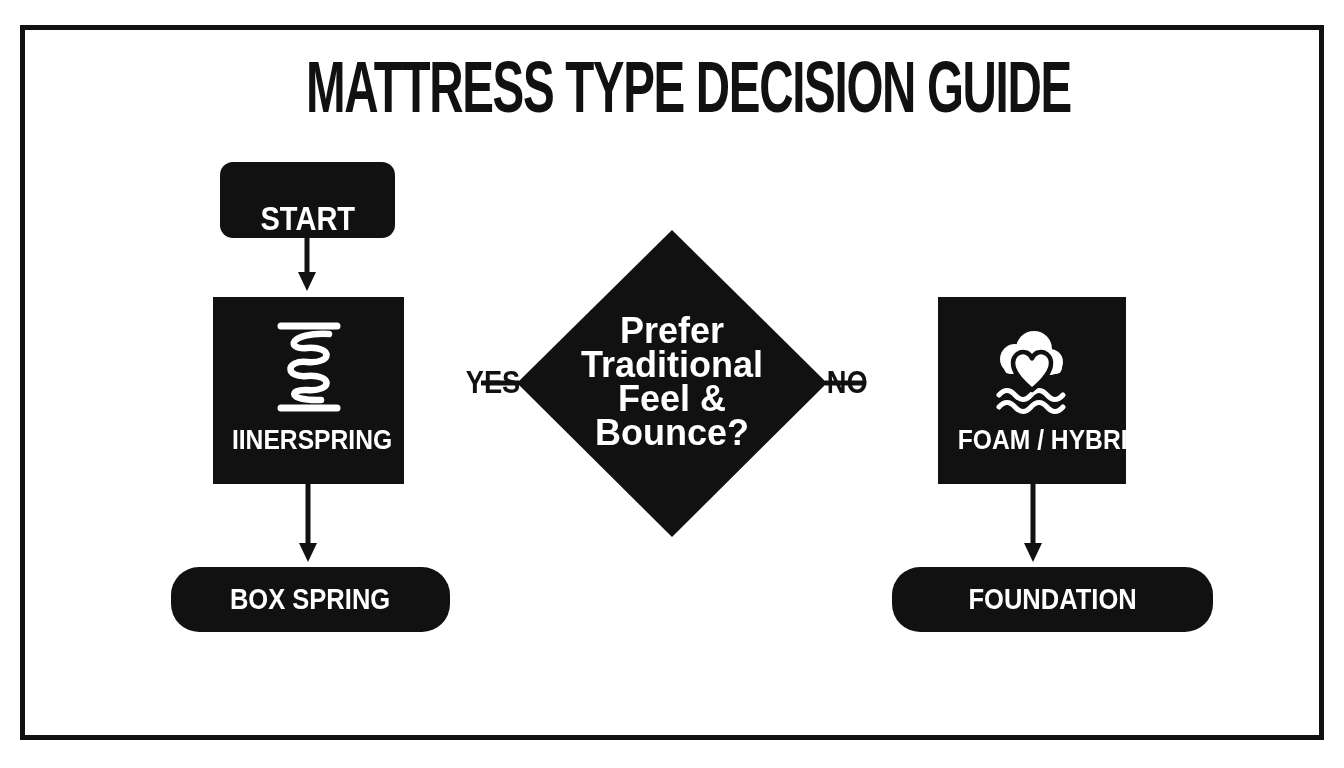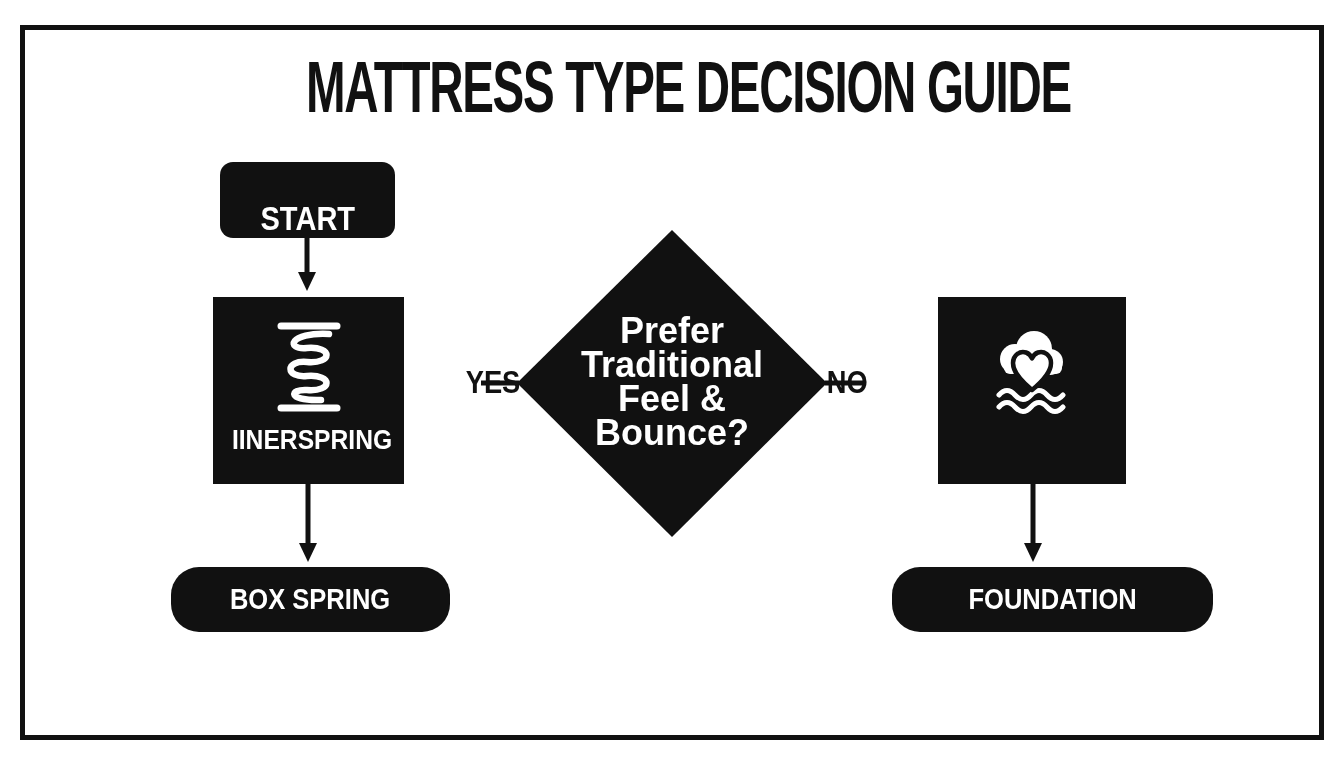--- a/index.html
+++ b/index.html
@@ -129,20 +129,23 @@
         <circle cx="33" cy="43" r="15"></circle>
         <circle cx="52" cy="33" r="18"></circle>
         <circle cx="68" cy="46" r="13"></circle>
         <rect x="22" y="45" width="58" height="13" rx="6"></rect>
       </g>
       <path d="M17 79 q8 -9 16 0 t16 0 t16 0 t16 0" fill="none" stroke="#ffffff" stroke-width="5" stroke-linecap="round"></path>
       <path d="M17 91 q8 -9 16 0 t16 0 t16 0 t16 0" fill="none" stroke="#ffffff" stroke-width="5" stroke-linecap="round"></path>
       <path d="M50 74 C38 64, 31 56, 31 47 C31 39, 38 34.5, 44 36.5 C47 37.5, 49 40, 50 42.5 C51 40, 53 37.5, 56 36.5 C62 34.5, 69 39, 69 47 C69 56, 62 64, 50 74 Z" fill="#ffffff" stroke="#111111" stroke-width="4.5" stroke-linejoin="round"></path>
     </svg>
   </div>
+  <div class="label square-label">
+    <span class="squeeze90">FOAM / HYBRID</span>
+  </div>
 </div>
 
 <div class="node boxspring-box">
   <span class="squeeze90">BOX SPRING</span>
 </div>
 
 <div class="node foundation-box">
   <span class="squeeze90">FOUNDATION</span>
 </div>
 

